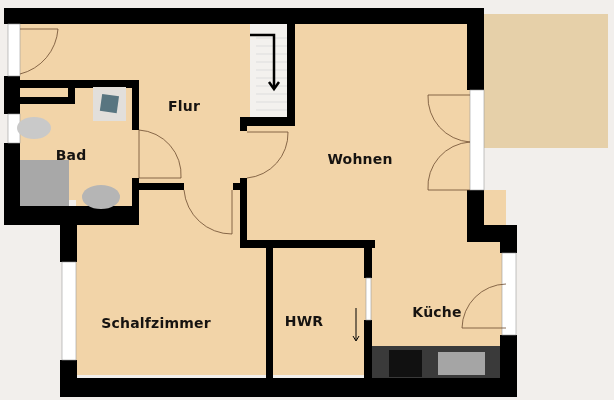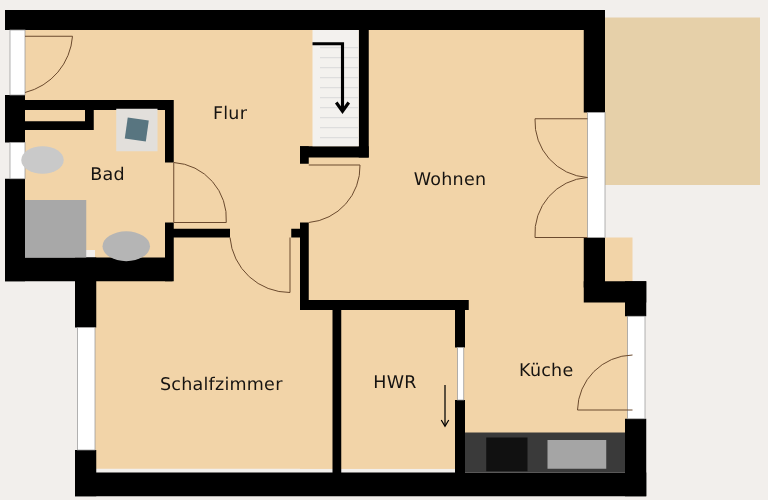--- a/index.html
+++ b/index.html
@@ -1,18 +1,18 @@
 <!DOCTYPE html>
 <html><head>
 <meta charset="utf-8">
 <style>
   html,body{margin:0;padding:0;background:#f2efec;}
   body{width:614px;height:400px;overflow:hidden;position:relative;font-family:"DejaVu Sans","Liberation Sans",sans-serif;}
   svg{position:absolute;left:0;top:0;}
-  .label{position:absolute;font-weight:normal;color:#161311;font-size:14px;white-space:nowrap;transform:translate(-50%,-50%);letter-spacing:0.2px;}
+  .label{position:absolute;font-weight:bold;color:#161311;font-size:14px;white-space:nowrap;transform:translate(-50%,-50%);letter-spacing:0.2px;margin-top:15px;}
 </style>
 </head>
 <body>
 
 <svg width="614" height="400" viewBox="0 0 614 400">
 
   <rect x="484" y="14" width="124" height="134" fill="#e6d0a9"></rect>
   <rect x="517" y="140" width="91" height="8" fill="#e6d0a9"></rect>
 
   <g fill="#f2d4a8">
@@ -116,17 +116,17 @@
   </g>
 
   <g>
     <rect x="372" y="346" width="128" height="32" fill="#3a3a3a"></rect>
     <rect x="389" y="350" width="33" height="27" fill="#111"></rect>
     <rect x="438" y="352" width="47" height="23" fill="#a5a5a5"></rect>
   </g>
 </svg>
 
 <div class="label" style="left:184px;top:91px">Flur</div>
-<div class="label" style="left:86px;top:140px">Bad</div>
+<div class="label" style="left:71px;top:140px">Bad</div>
 <div class="label" style="left:360px;top:144px">Wohnen</div>
-<div class="label" style="left:177px;top:308px">Schalfzimmer</div>
-<div class="label" style="left:316px;top:306px">HWR</div>
+<div class="label" style="left:156px;top:308px">Schalfzimmer</div>
+<div class="label" style="left:304px;top:306px">HWR</div>
 <div class="label" style="left:437px;top:297px">Küche</div>
 
 </body></html>

